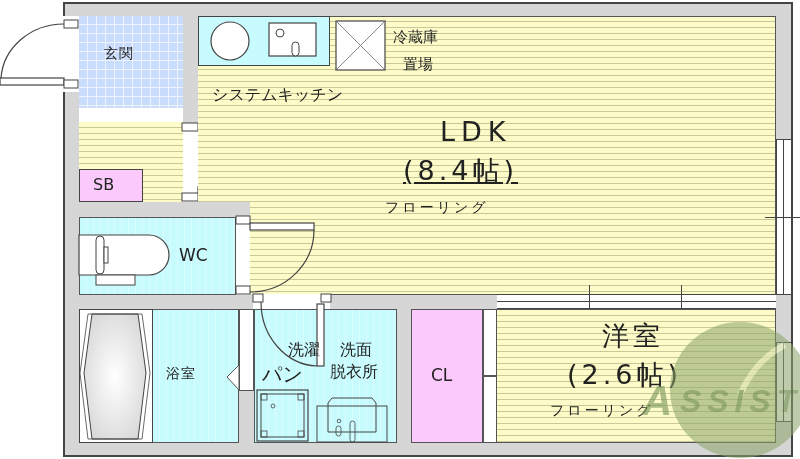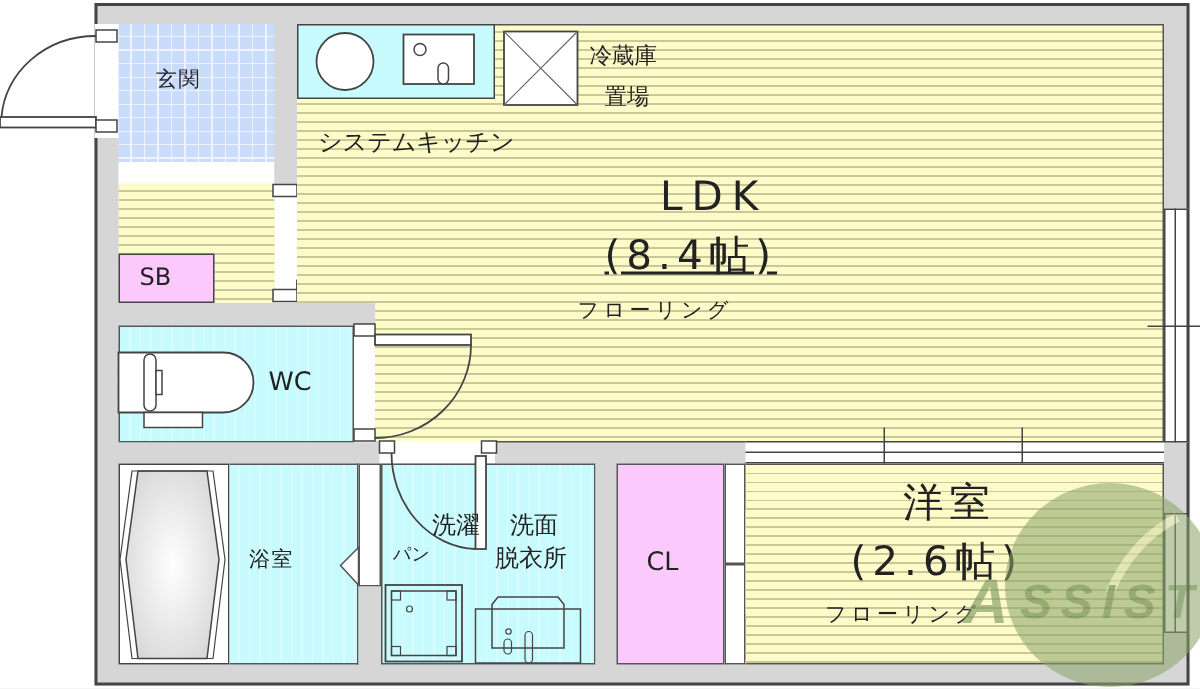--- a/index.html
+++ b/index.html
@@ -129,21 +129,21 @@
 <div class="abs wall" style="left:239px; top:391px; width:15px; height:52px;"></div>
 
 <div class="abs floor-cyan" style="left:254px; top:309px; width:143px; height:134px; border:1.5px solid #555;"></div>
 <svg style="left:253px; top:294px;" width="80" height="80">
   <rect x="0" y="0" width="10" height="8" fill="#fff" stroke="#444" stroke-width="1"></rect>
   <rect x="68" y="0" width="10" height="8" fill="#fff" stroke="#444" stroke-width="1"></rect>
   <rect x="64" y="10" width="7" height="62" fill="#fff" stroke="#444" stroke-width="1.2"></rect>
   <path d="M8 8 A 58 64 0 0 0 64 72" fill="none" stroke="#444" stroke-width="1.2"></path>
 </svg>
 <div class="label small" style="left:260px; top:341px; font-size:16px;margin-left:28px;">洗濯</div>
-<div class="label small" style="left:262px; top:363px; font-size:12px;">パン</div>
+<div class="label small" style="left:262px; top:363px; font-size:20px;">パン</div>
 <div class="label small" style="left:340px; top:341px; font-size:16px;">洗面</div>
 <div class="label small" style="left:330px; top:363px; font-size:16px;">脱衣所</div>
 <svg style="left:256px; top:389px;" width="54" height="54">
   <rect x="1" y="1" width="51" height="51" fill="none" stroke="#444" stroke-width="1.2"></rect>
   <rect x="5" y="5" width="43" height="43" fill="none" stroke="#444" stroke-width="1"></rect>
   <rect x="5" y="5" width="6" height="6" fill="none" stroke="#444" stroke-width="0.8"></rect>
   <rect x="42" y="5" width="6" height="6" fill="none" stroke="#444" stroke-width="0.8"></rect>
   <rect x="5" y="42" width="6" height="6" fill="none" stroke="#444" stroke-width="0.8"></rect>
   <rect x="42" y="42" width="6" height="6" fill="none" stroke="#444" stroke-width="0.8"></rect>
   <circle cx="17" cy="17" r="2" fill="none" stroke="#444" stroke-width="0.8"></circle>

